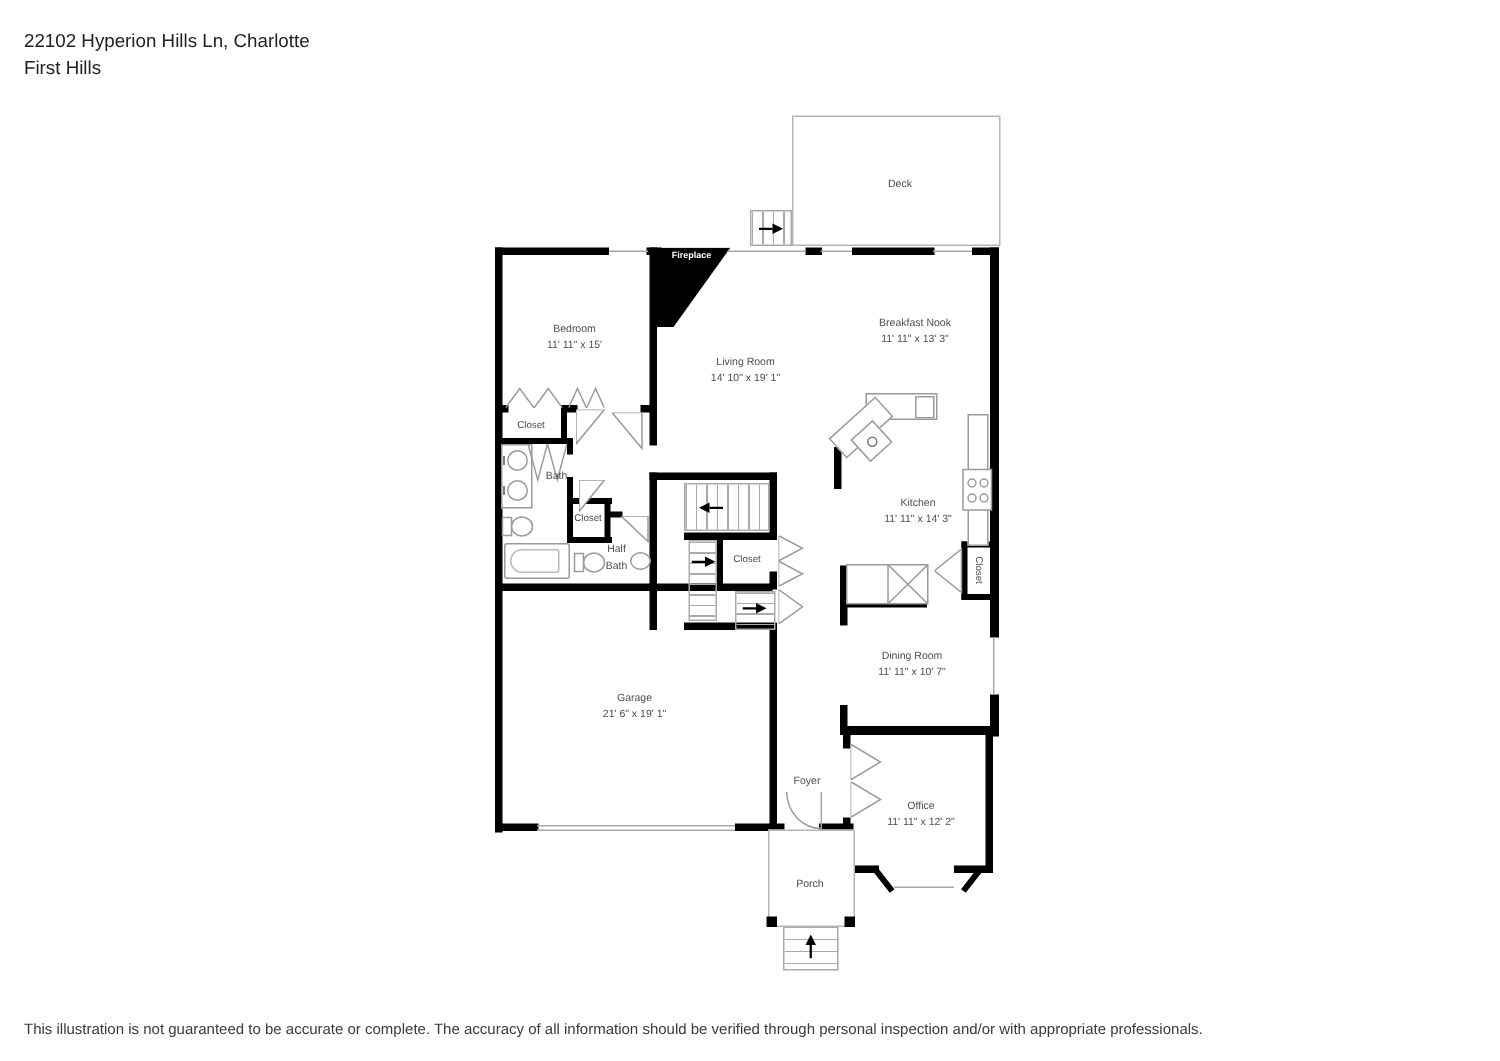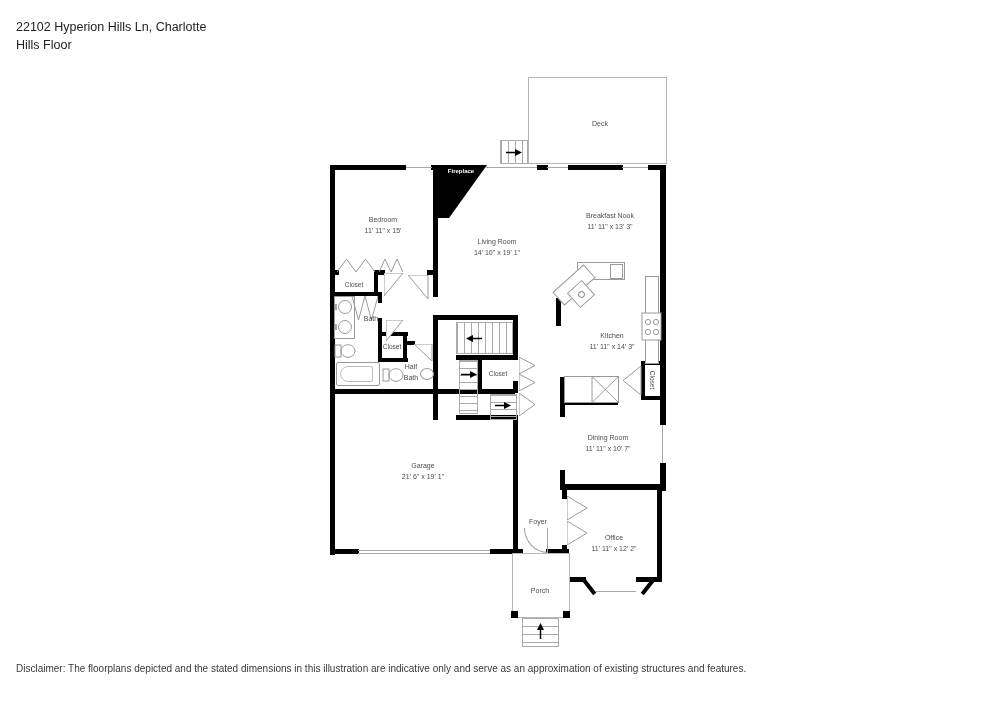--- a/index.html
+++ b/index.html
@@ -26,21 +26,21 @@
   .arc{position:absolute;border:0 solid #9a9a9a;border-width:0 0 1px 1px;
         border-bottom-left-radius:100% 100%;box-sizing:border-box;}
   svg{display:block;}
 </style>
 </head>
 <body>
 
 <div id="page">
 
   <div class="title" style="top:20px;">22102 Hyperion Hills Ln, Charlotte</div>
-  <div class="title" style="top:38px;">Hills Floor</div>
+  <div class="title" style="top:38px;">First Hills</div>
 
   <div class="bx" style="left:528px;top:77px;width:139px;height:87px;border-color:#b5b5b5;"></div>
   <div class="stairs-v" style="left:500px;top:140px;width:28px;height:24px;"></div>
   <div class="abs" style="left:506px;top:148px;">
     <svg width="16" height="9">
         <line x1="0" y1="4.5" x2="9" y2="4.5" stroke="#000" stroke-width="1.5"></line>
         <polygon points="9,1 16,4.5 9,8" fill="#000"></polygon>
       </svg>
   </div>
 
@@ -305,15 +305,15 @@
   </div>
   <div class="room" style="left:540px;top:590px;">
     <div>Porch</div>
   </div>
 
   <div class="clbl" style="left:354px;top:284px;">Closet</div>
   <div class="clbl" style="left:392px;top:346px;">Closet</div>
   <div class="clbl" style="left:498px;top:373px;">Closet</div>
   <div class="clbl vert" style="left:652px;top:380px;">Closet</div>
 
-  <div class="disc" style="top:663px;">Disclaimer: The floorplans depicted and the stated dimensions in this illustration are indicative only and serve as an approximation of existing structures and features.</div>
+  <div class="disc" style="top:681px;">This illustration is not guaranteed to be accurate or complete. The accuracy of all information should be verified through personal inspection and/or with appropriate professionals.</div>
 
 </div>
 
 </body></html>

